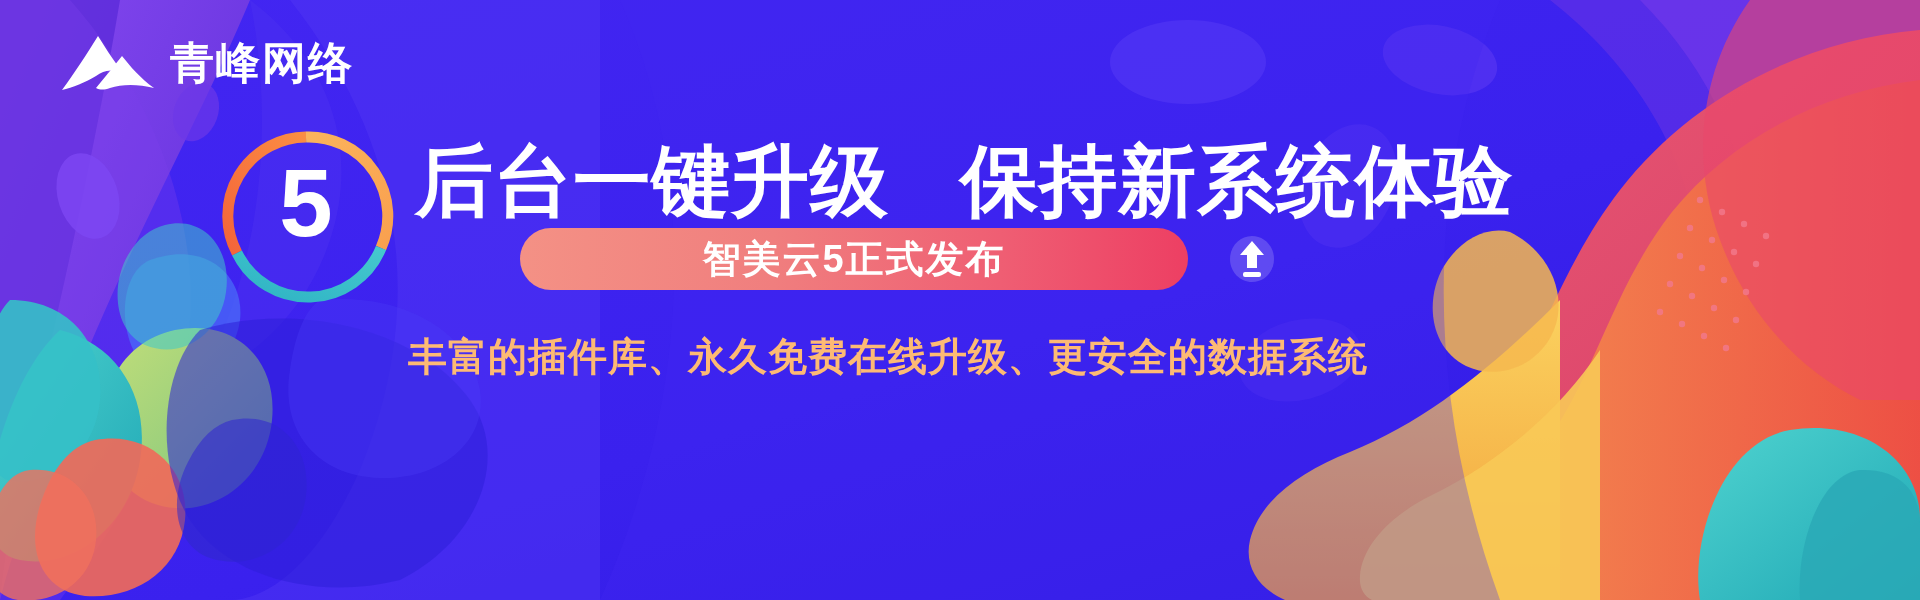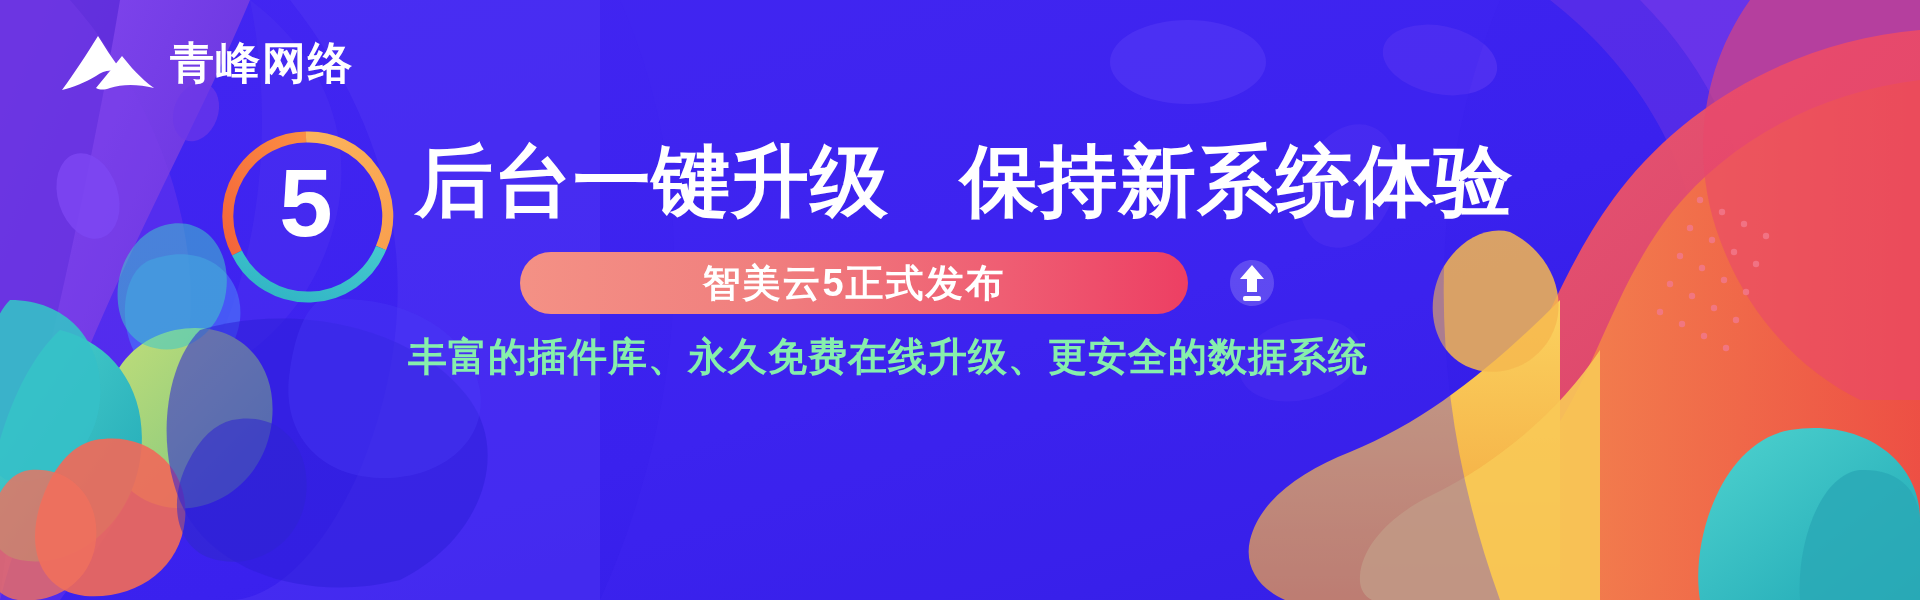--- a/index.html
+++ b/index.html
@@ -34,33 +34,33 @@
 
   
   #headline{
     position:absolute;left:415px;top:114px;
     color:#fff;font-size:78px;font-weight:bold;letter-spacing:1px;
     white-space:nowrap;line-height:1.12;margin-top:24px;
   }
   #headline .gap{display:inline-block;width:26px;}
 
   
-  #pillrow{position:absolute;left:520px;top:228px;display:flex;align-items:center;gap:38px;margin-top:24px;}
+  #pillrow{position:absolute;left:520px;top:228px;display:flex;align-items:center;gap:38px;}
   #pill{
     width:668px;height:62px;border-radius:31px;
     display:flex;align-items:center;justify-content:center;
     background:linear-gradient(90deg,#F49185 0%,#F07E7E 38%,#EF5E73 72%,#ED3F63 100%);
     color:#fff;font-size:38px;font-weight:bold;letter-spacing:2px;white-space:nowrap;
   }
   #arrowbtn{width:52px;height:52px;}
 
   
   #tagline{
     position:absolute;left:408px;top:330px;
-    color:#86efac;font-size:39px;font-weight:bold;letter-spacing:1px;white-space:nowrap;
+    color:#fdba74;font-size:39px;font-weight:bold;letter-spacing:1px;white-space:nowrap;
   }
 </style>
 </head>
 <body>
 
 <div id="banner">
 
   <div class="layer">
     <svg class="bg" viewBox="0 0 1920 600" xmlns="http://www.w3.org/2000/svg">
       <defs>

